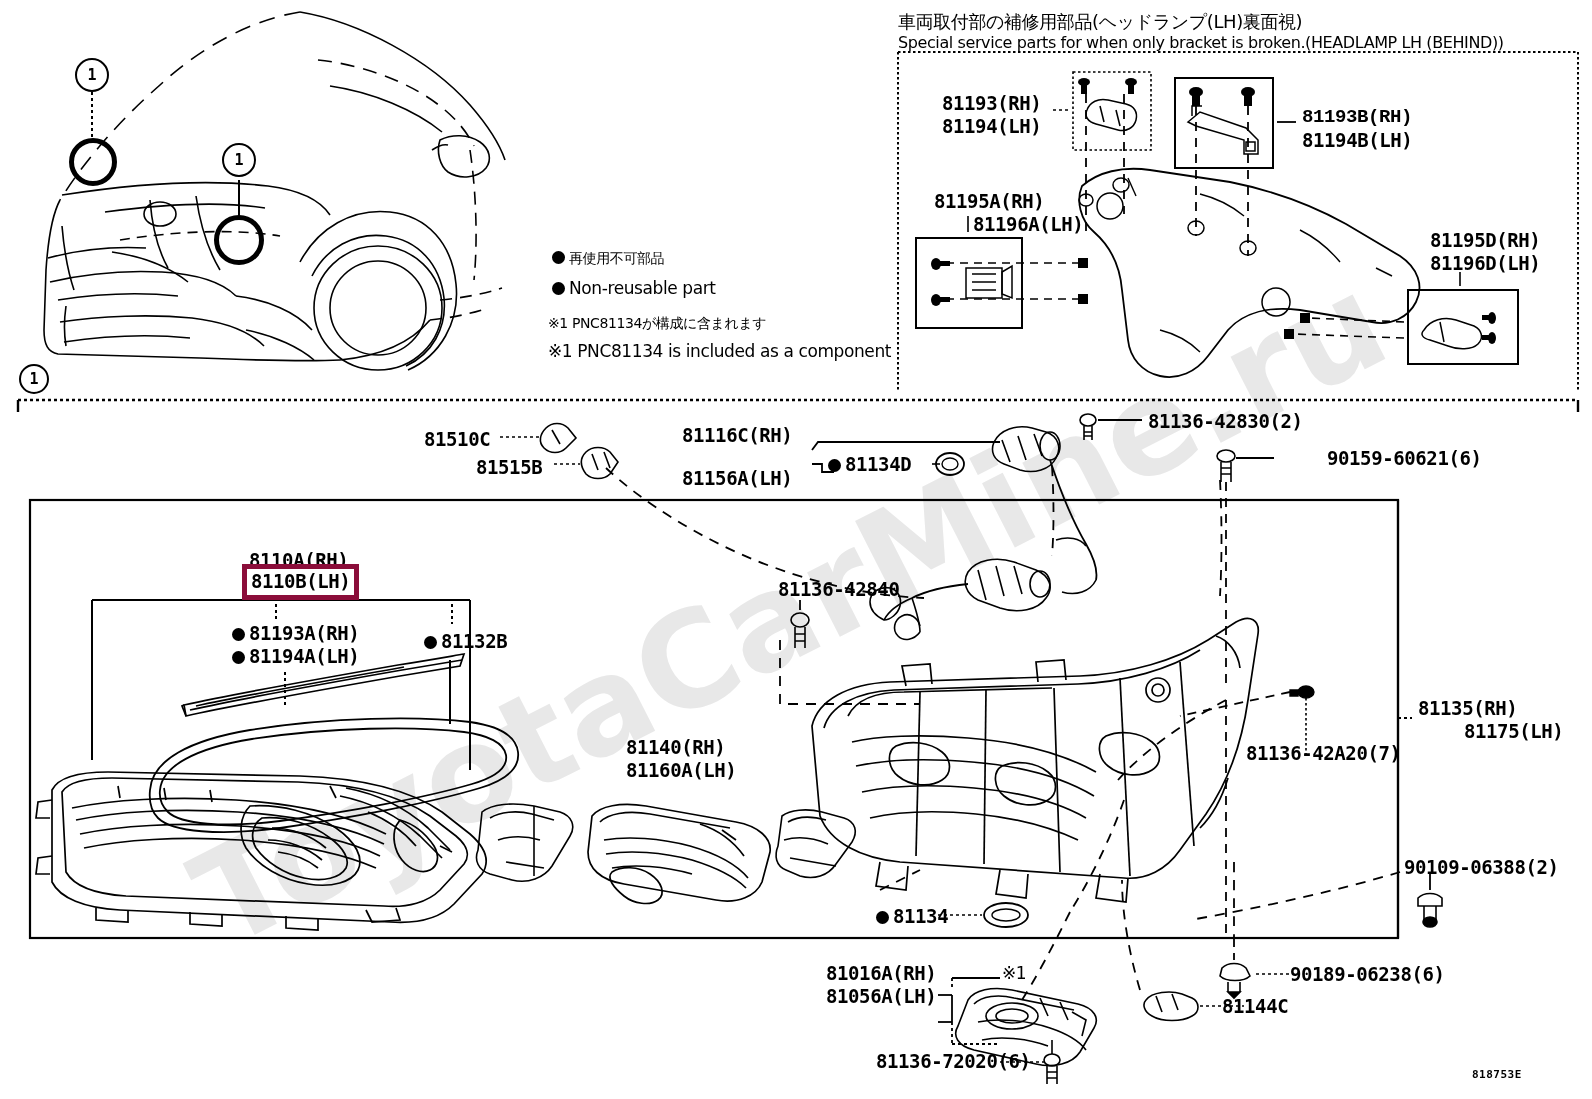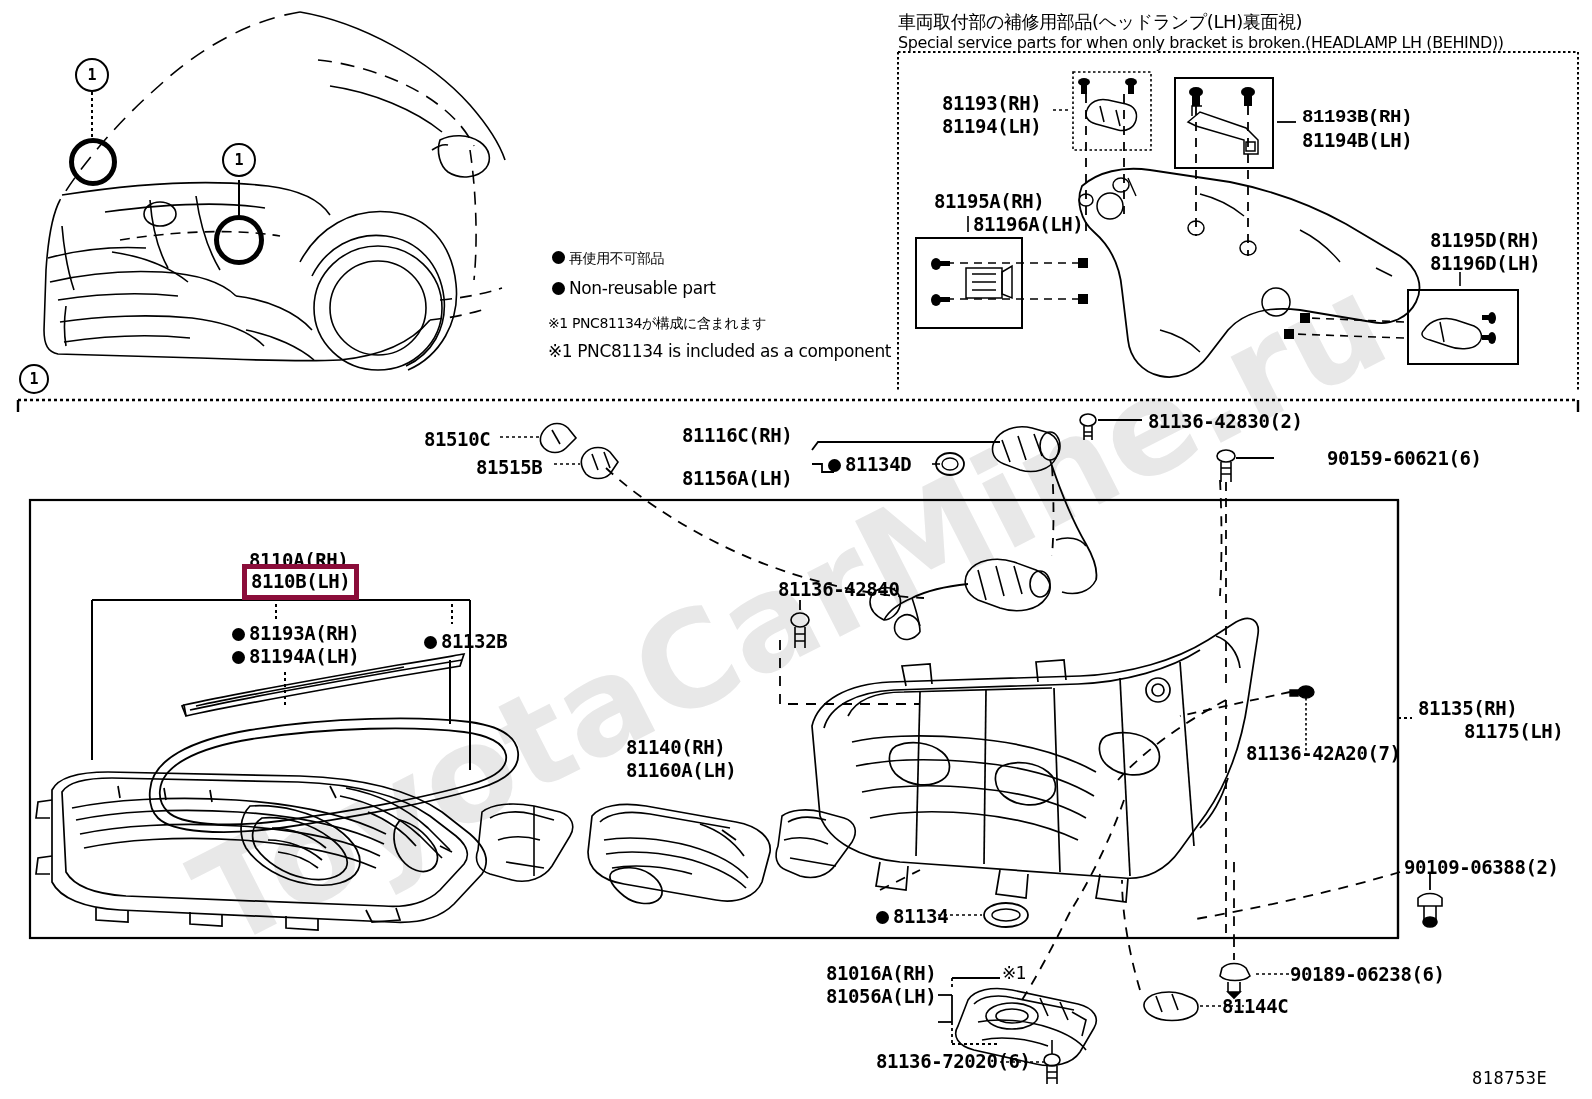--- a/index.html
+++ b/index.html
@@ -36,21 +36,21 @@
   }
   .lbl.pn   { font-size: 19px; font-weight: 700; }
   .lbl.jp {
     font-family: "DejaVu Sans", "Liberation Sans", sans-serif;
     font-size: 14px; font-weight: 400;
   }
   .lbl.en {
     font-family: "DejaVu Sans", "Liberation Sans", sans-serif;
     font-size: 17px; font-weight: 400;
   }
-  .lbl.footer { font-size: 17px; font-weight: 400; letter-spacing: 0.5px; }
+  .lbl.footer { font-size: 11px; font-weight: 700; letter-spacing: 0.5px; }
 
   
   .dot {
     display: inline-block;
     width: 13px; height: 13px;
     background: #000; border-radius: 50%;
     vertical-align: -1px; margin-right: 4px;
   }
 
   

